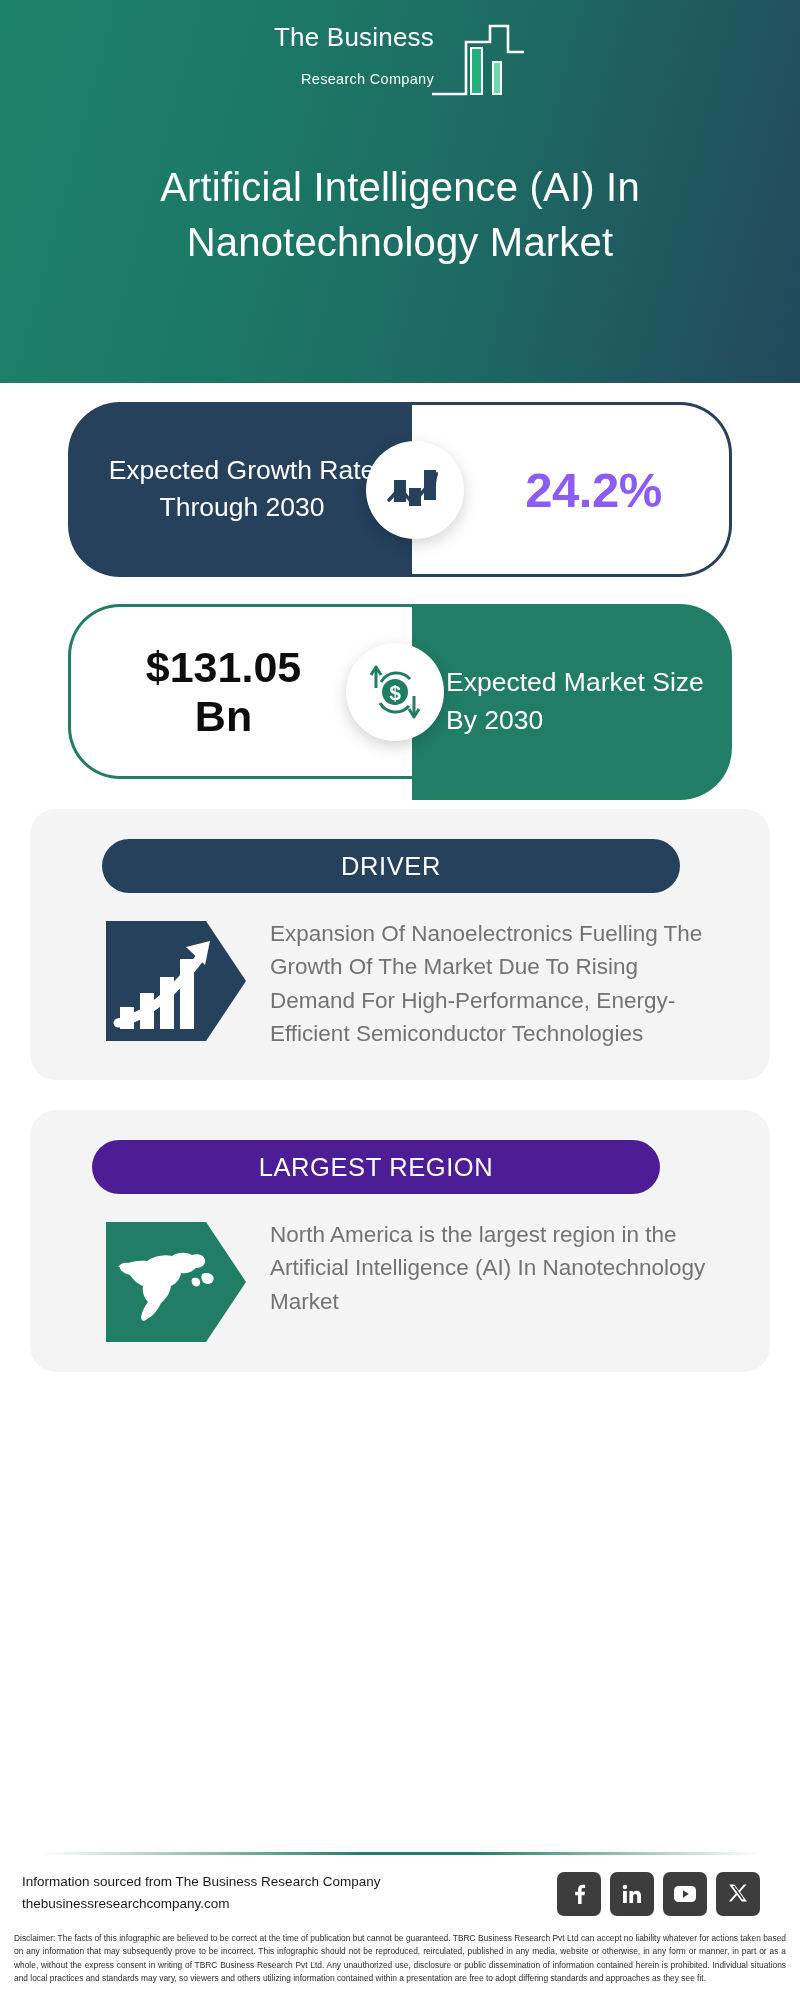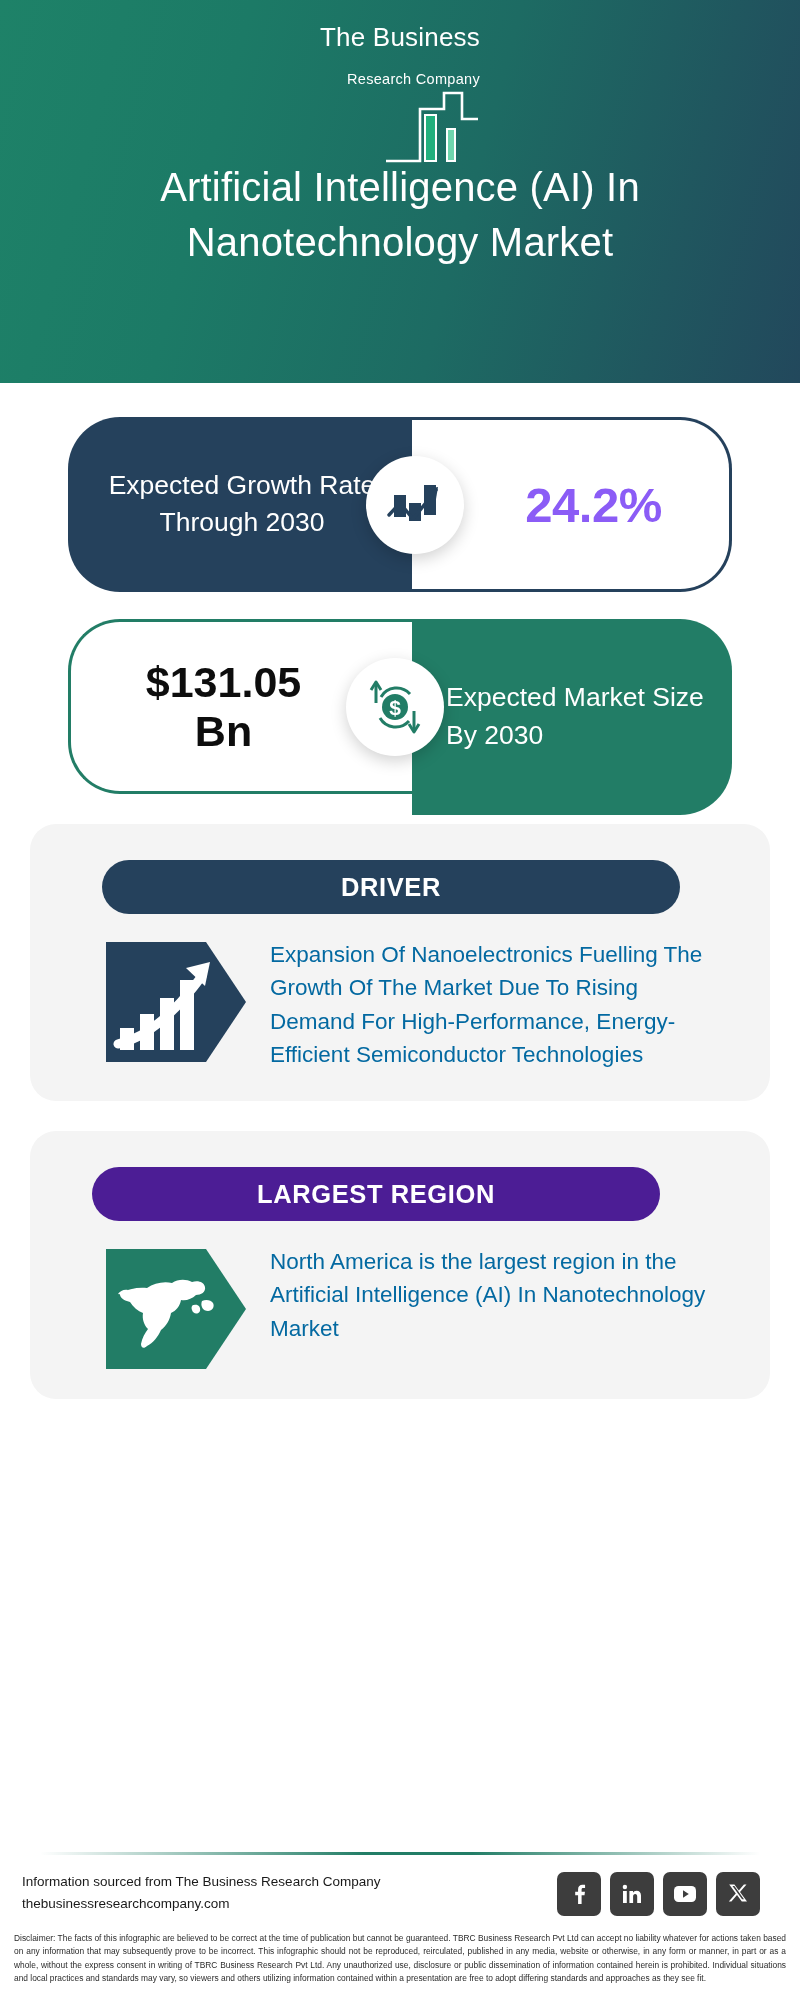--- a/index.html
+++ b/index.html
@@ -16,21 +16,21 @@
   .header {
     position:relative;
     height:383px;
     background:linear-gradient(105deg,#1e8268 0%,#1c7a66 28%,#1d6b63 58%,#22485c 100%);
     overflow:hidden;
   }
   .logo-wrap {
     position:absolute; left:0; right:0; top:24px;
     display:flex; justify-content:center; align-items:flex-end;
   }
-  .logo { display:flex; align-items:flex-end; gap:0px;flex-direction:column; }
+  .logo { display:flex; align-items:flex-start; gap:0px; }
   .logo-text { text-align:right; padding-bottom:2px; }
   .logo-line1 {
     color:#ffffff; font-size:26px; font-weight:400; letter-spacing:.2px; line-height:1.05;
   }
   .logo-line2 {
     color:#ffffff; font-size:14.5px; font-weight:400; letter-spacing:.3px; line-height:1.3; margin-top:19px;
   }
   .logo-mark { margin-left:-4px; margin-bottom:2px; }
 
   .title {
@@ -40,21 +40,21 @@
     font-size:40px;
     font-weight:400;
     line-height:1.38;
     letter-spacing:.2px;
     padding:0 60px;
   }
 
   
   .stat { position:relative; width:700px; margin:0 auto; }
 
-  .stat-growth { height:175px; margin-top:34px; }
+  .stat-growth { height:175px; margin-top:19px; }
   .growth-left {
     position:absolute; left:18px; top:0; width:344px; height:175px;
     background:#25415c;
     border-radius:52px 0 0 52px;
   }
   .growth-left .lbl {
     position:absolute; left:0; right:26px; top:50%; transform:translateY(-50%);
     color:#fff; font-size:26.5px; line-height:1.42; text-align:center; padding-left:30px;
   }
   .growth-right {
@@ -107,39 +107,38 @@
 
   
   .panel {
     width:740px; margin:30px auto 0;
     background:#f4f4f4;
     border-radius:26px;
     padding:28px 0 30px;
   }
   .pill {
     display:block;
-    margin:8px auto;
+    margin:2px auto;
     width:578px; height:54px;
     border-radius:27px;
     color:#fff;
     font-size:25.5px;
     letter-spacing:.6px;
     line-height:54px;
     text-align:center;
-    font-weight:bold;
   }
   .pill-driver { background:#25415c; margin-left:72px; }
   .pill-region { background:#4c1d95; width:568px; margin-left:62px; }
 
   .panel-body { display:flex; align-items:flex-start; margin-top:24px; padding-left:76px; }
   .arrow-box { position:relative; width:140px; height:120px; flex:0 0 140px; margin-top:4px; }
   .panel-text {
     flex:1;
     padding-left:24px; padding-right:52px;
-    font-size:22.5px; line-height:1.48; color:#0369a1;
+    font-size:22.5px; line-height:1.48; color:#737373;
   }
 
   
   .footer { position:absolute; left:0; right:0; bottom:0; width:800px; }
   .divider {
     width:720px; height:3px; margin:0 auto;
     background:linear-gradient(90deg,rgba(34,125,102,0) 0%,#227d66 45%,#227d66 60%,rgba(34,125,102,0) 100%);
   }
   .foot-row {
     display:flex; align-items:flex-end; justify-content:space-between;

